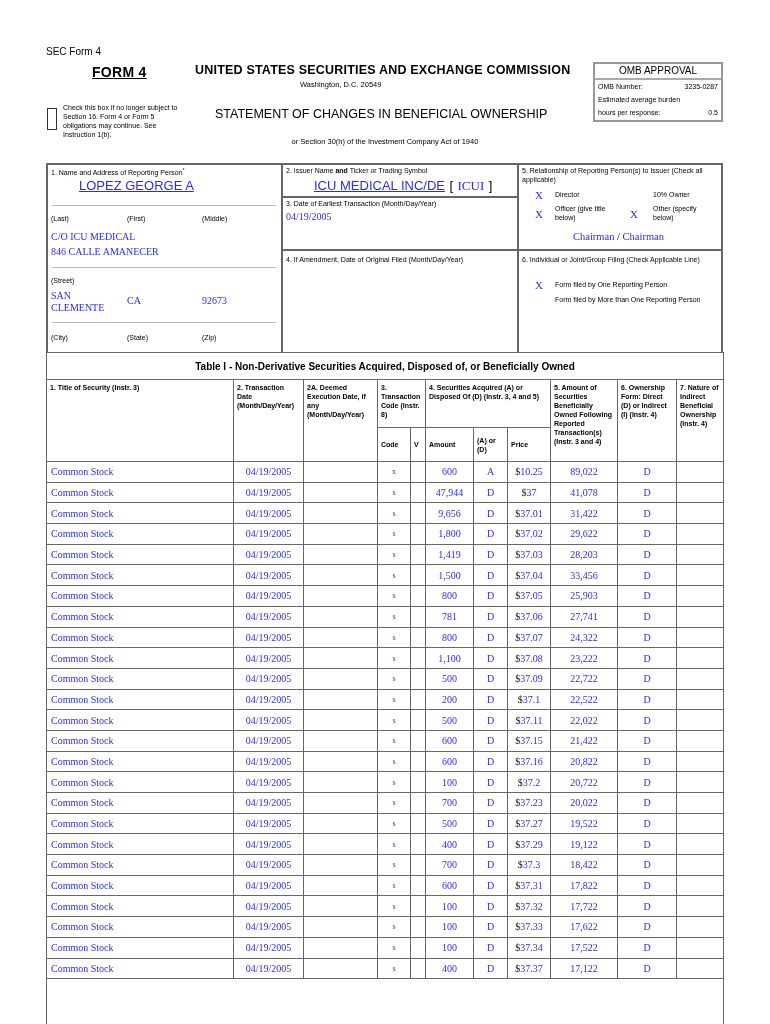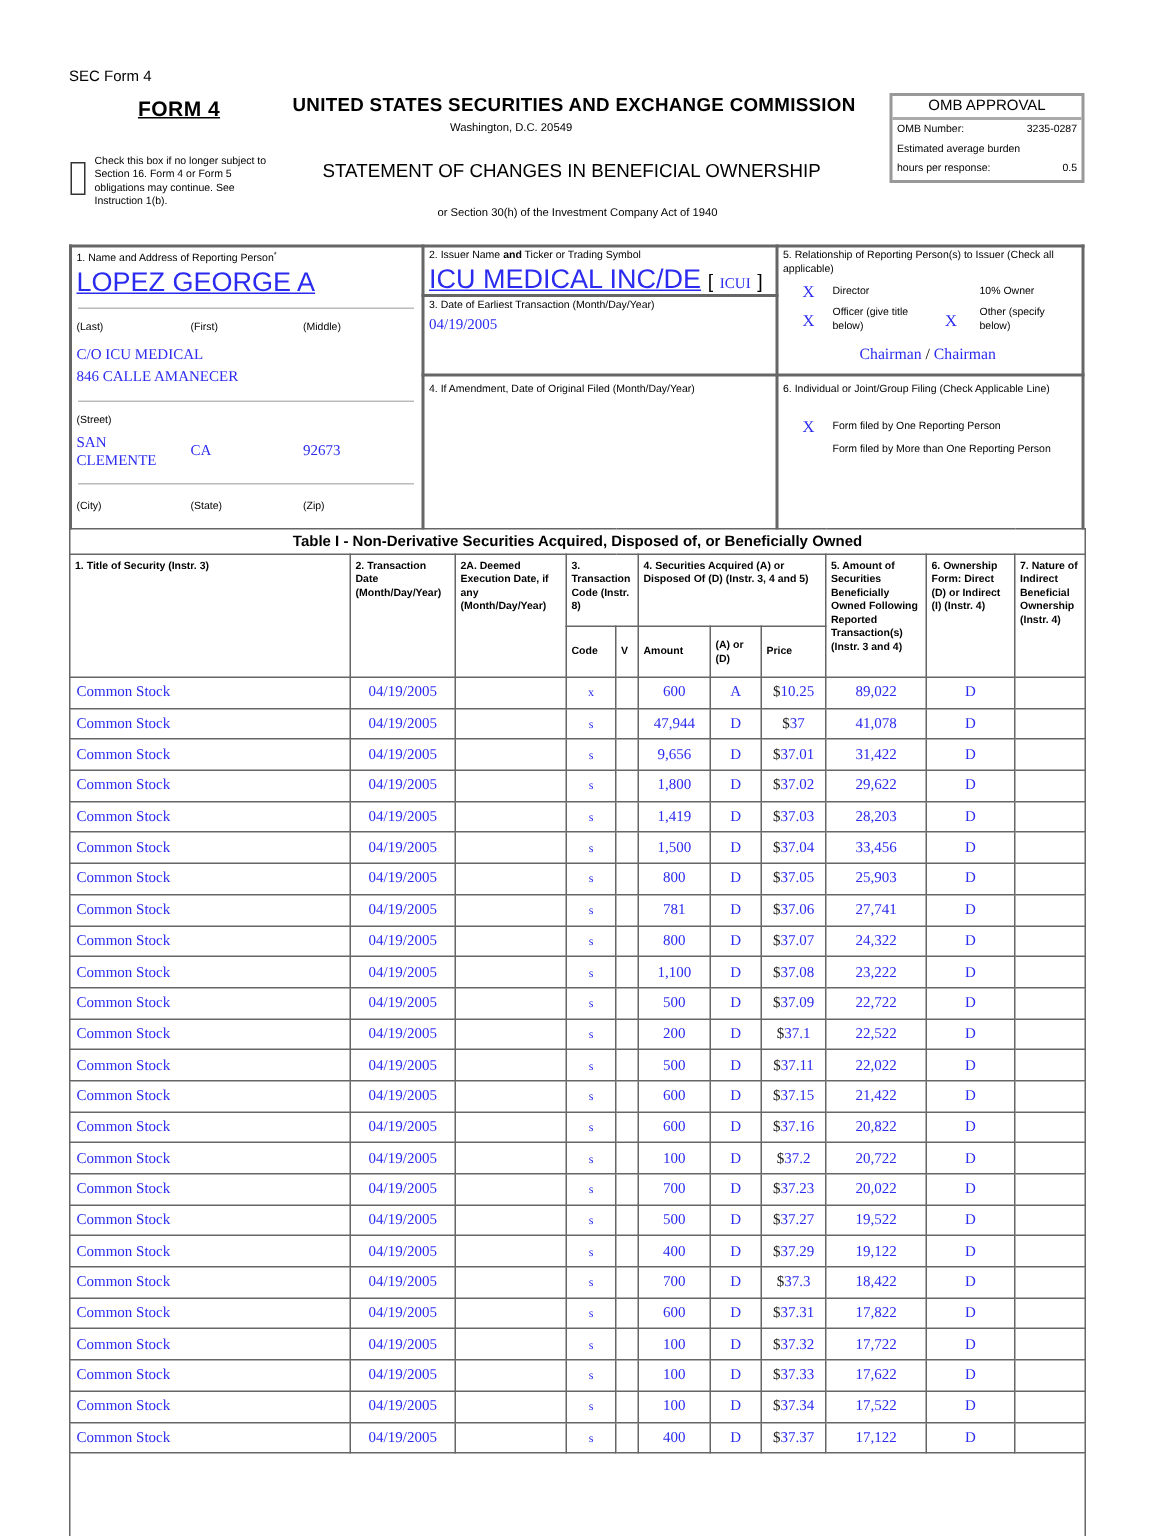--- a/index.html
+++ b/index.html
@@ -18,25 +18,25 @@
 
   .omb { left:593px; top:62px; width:130px; height:60px; border:2px solid #999; box-sizing:border-box; font-size:7px; }
   .omb-head { height:14px; border-bottom:2px solid #aaa; text-align:center; font-size:10px; line-height:14px; }
   .omb-row { display:flex; justify-content:space-between; padding:0 3px; height:13px; line-height:13px; }
 
   .hline { position:absolute; background:#666; }
   .vline { position:absolute; background:#666; }
 
   .lbl { font-size:7px; }
   .val { font-size:10px; }
-  .underline-big { font-size:18px; text-decoration:underline; }
+  .underline-big { font-size:13px; text-decoration:underline;margin-left:28px; }
 
   table.t1 { position:absolute; left:46px; top:352px; width:677px; border-collapse:collapse; table-layout:fixed; }
   table.t1 td { border:1.5px solid #666; padding:0 3px; box-sizing:border-box; }
-  .t1 .title-row td { text-align:center; font-weight:bold; font-size:10px; height:17px; }
+  .t1 .title-row td { text-align:center; font-weight:bold; font-size:10px; height:27px; }
   .t1 .hdr td { font-size:7px; font-weight:bold; vertical-align:top; line-height:9px; padding-top:3px; }
   .t1 .hdr2 td { font-size:7px; font-weight:bold; vertical-align:middle; line-height:9px; }
   .t1 .dr td { height:20.7px; font-family:"Liberation Serif", serif; font-size:10px; color:#2b2bf0; text-align:center; padding:0 2px; }
   .t1 .dr td.sec { text-align:left; padding-left:4px; }
   .t1 .dr td.code { font-size:8px; }
   .dollar { color:#222; }
   .t1 .last td { height:60px; border-bottom:none; }
 </style>
 </head>
 <body>
@@ -94,21 +94,21 @@
 <div class="abs lbl" style="left:51px;top:334px;">(City)</div>
 <div class="abs lbl" style="left:127px;top:334px;">(State)</div>
 <div class="abs lbl" style="left:202px;top:334px;">(Zip)</div>
 
 <div class="abs lbl" style="left:286px;top:167px;">
   <span>2. Issuer Name </span><b>and</b><span> Ticker or Trading Symbol</span>
 </div>
 <div class="abs" style="left:286px;top:176px;white-space:nowrap;">
   <span class="blue underline-big">ICU MEDICAL INC/DE</span>
   <span style="font-size:13px;">[</span>
-  <span class="serif blue" style="font-size:10px;margin-top:32px;">ICUI</span>
+  <span class="serif blue" style="font-size:13px;margin-top:32px;">ICUI</span>
   <span style="font-size:13px;">]</span>
 </div>
 
 <div class="abs lbl" style="left:286px;top:200px;">3. Date of Earliest Transaction (Month/Day/Year)</div>
 <div class="abs serif blue val" style="left:286px;top:211px;">04/19/2005</div>
 
 <div class="abs lbl" style="left:286px;top:256px;">4. If Amendment, Date of Original Filed (Month/Day/Year)</div>
 
 <div class="abs lbl" style="left:522px;top:166px;width:196px;line-height:9px;">5. Relationship of Reporting Person(s) to Issuer (Check all applicable)</div>
 <div class="abs serif blue" style="left:535px;top:189px;font-size:11px;">X</div>

